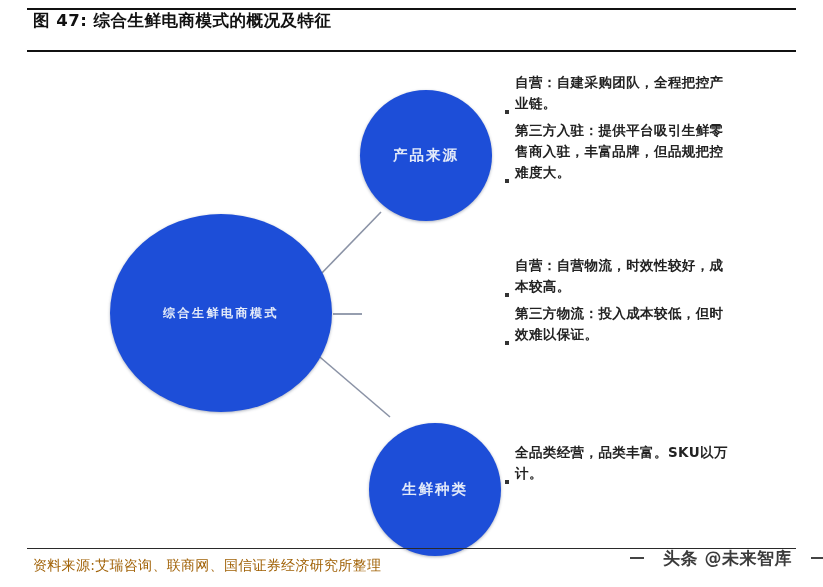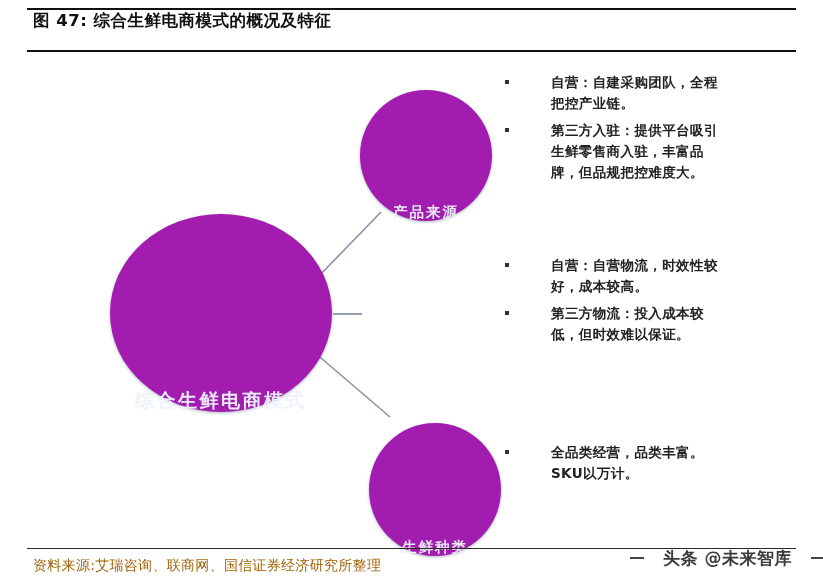--- a/index.html
+++ b/index.html
@@ -51,59 +51,58 @@
     left: 0;
     top: 0;
     width: 823px;
     height: 478px;
   }
 
   
   .node {
     position: absolute;
     border-radius: 50%;
-    background: #a21caf;
-    display: flex;
-    align-items: flex-end;
+    background: #1d4ed8;
+    display: flex;
+    align-items: center;
     justify-content: center;
     box-shadow: 0 1px 3px rgba(20,35,70,0.35);
   }
   .node-label {
     color: #eef3fb;
     font-weight: bold;
     letter-spacing: 2px;
     text-align: center;
     line-height: 1.2;
     white-space: nowrap;
     opacity: 0.95;
   }
   .node-root {
     left: 110px;
     top: 162px;
     width: 222px;
     height: 198px;
   }
-  .node-root .node-label { font-size: 19px; letter-spacing: 2.5px; }
+  .node-root .node-label { font-size: 12px; letter-spacing: 2.5px; }
 
   .node-a { left: 360px; top: 38px;  width: 132px; height: 131px; }
   .node-b { left: 361px; top: 198px; width: 135px; height: 133px; }
   .node-c { left: 369px; top: 371px; width: 132px; height: 133px; }
   .node-a .node-label,
   .node-b .node-label,
   .node-c .node-label { font-size: 14.5px; letter-spacing: 2px; }
   .note-group { position: absolute; width: 225px; }
   .note-g1 { left: 505px; top: 20px; }
   .note-g2 { left: 505px; top: 203px; }
   .note-g3 { left: 505px; top: 390px; }
 
   .bullet-row {
     display: flex;
-    align-items: flex-start;
+    align-items: flex-end;
     margin-bottom: 6px;
-    gap: 36px;
   }
   .bullet-mark {
     flex: 0 0 auto;
     width: 4px;
     height: 4px;
     background: #333333;
     margin: 8px 6px 0 0;
   }
   .bullet-text {
     flex: 1 1 auto;

